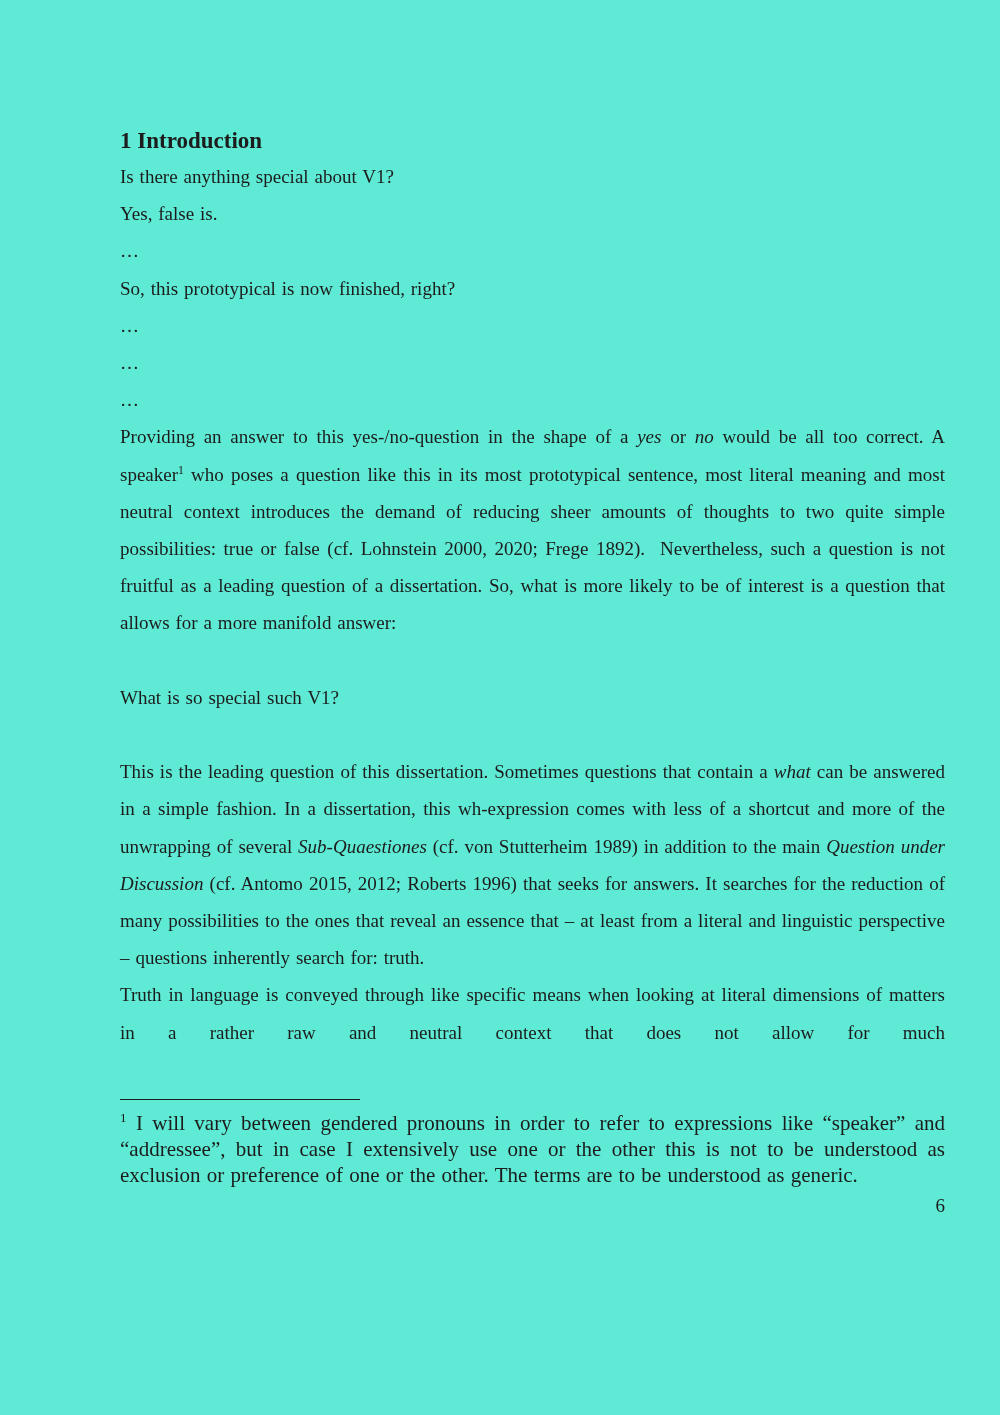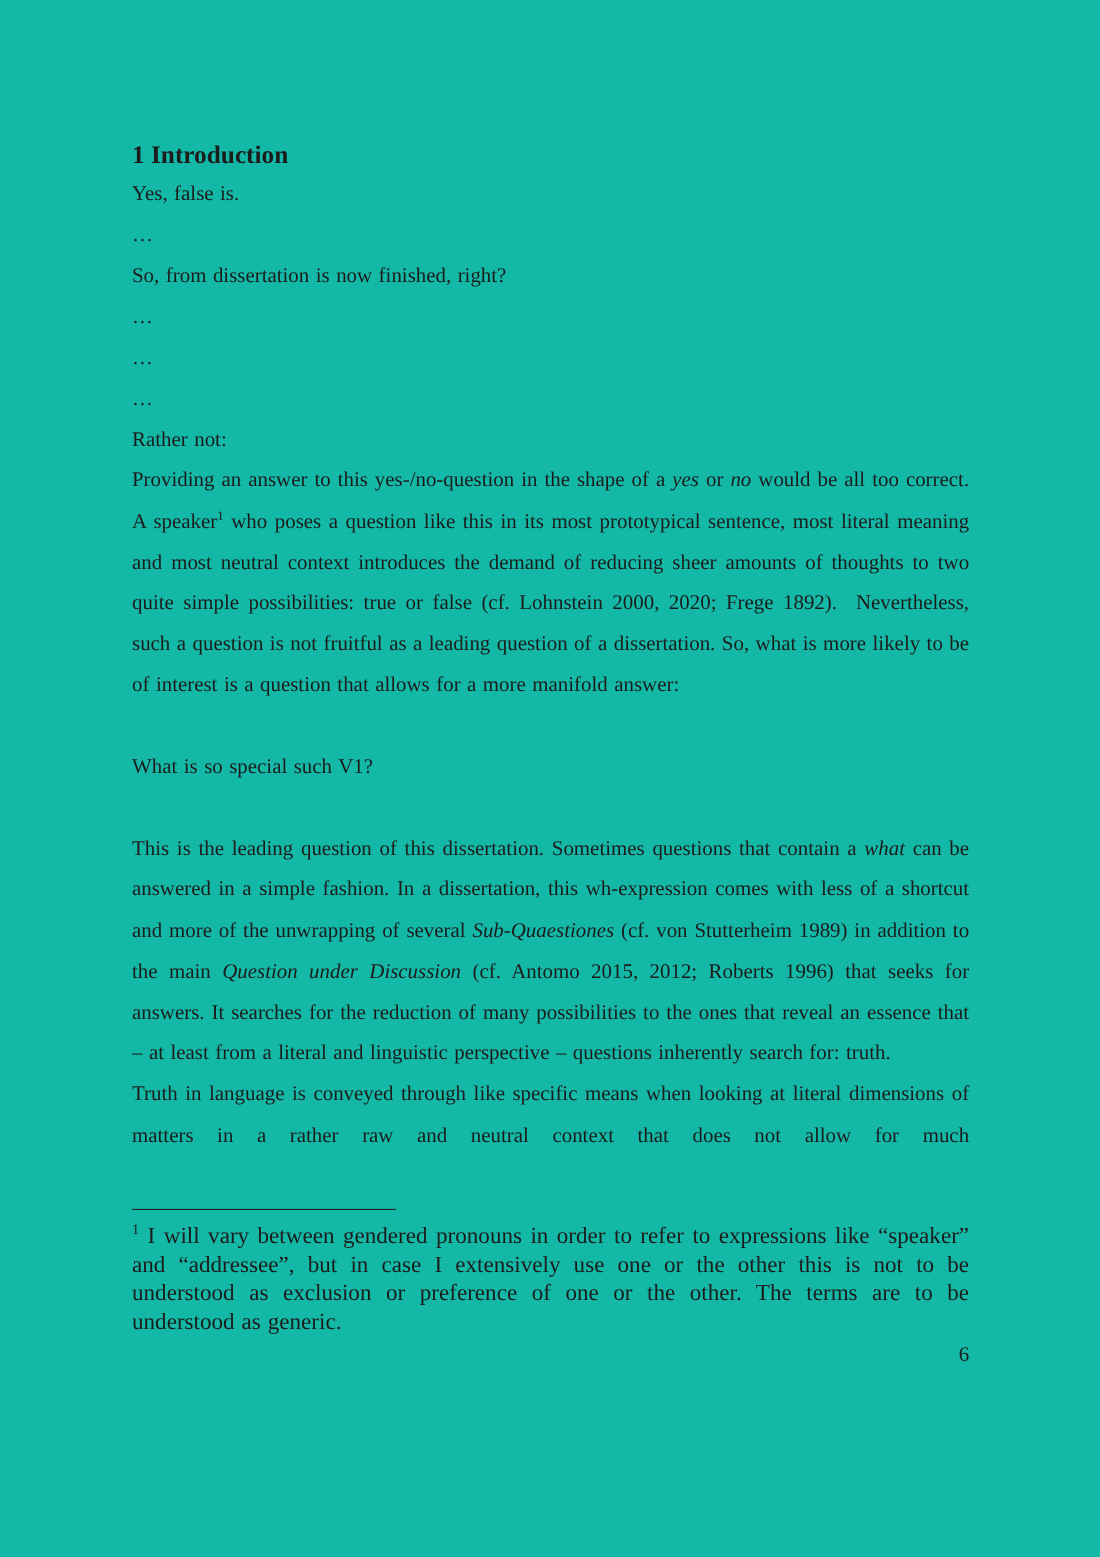--- a/index.html
+++ b/index.html
@@ -11,23 +11,23 @@
     width: 1000px;
     height: 1415px;
     font-family: "Liberation Serif", "DejaVu Serif", serif;
     color: #1c1c1c;
   }
   .page {
     position: relative;
     width: 1000px;
     height: 1415px;
     box-sizing: border-box;
-    padding: 126px 119px 0 120px;
+    padding: 126px 55px 0 120px;
     overflow: hidden;
-    background: #14b8a6;
+    background: #5eead4;
   }
   .heading {
     font-size: 23px;
     font-weight: bold;
     line-height: 30px;
     margin: 0 0 2px 0;
   }
   .body-text p.para {
     margin: 0;
     font-size: 19px;
@@ -70,27 +70,27 @@
   }
 </style>
 </head>
 <body>
 
 <div class="page">
 
   <h1 class="heading">1 Introduction</h1>
 
   <div class="body-text">
+      <p class="para line"><span>Is there anything special about V1?</span></p>
       <p class="para line"><span>Yes, false is.</span></p>
       <p class="para line"><span>…</span></p>
-      <p class="para line"><span>So, from dissertation is now finished, right?</span></p>
+      <p class="para line"><span>So, this prototypical is now finished, right?</span></p>
       <p class="para line"><span>…</span></p>
       <p class="para line"><span>…</span></p>
       <p class="para line"><span>…</span></p>
-      <p class="para line"><span>Rather not:</span></p>
       <p class="para justified"><span>Providing an answer to this yes-/no-question in the shape of a </span><em>yes</em><span> or </span><em>no</em><span> would be all too correct. A speaker</span><sup>1</sup><span> who poses a question like this in its most prototypical sentence, most literal meaning and most neutral context introduces the demand of reducing sheer amounts of thoughts to two quite simple possibilities: true or false (cf. Lohnstein 2000, 2020; Frege 1892).&nbsp; Nevertheless, such a question is not fruitful as a leading question of a dissertation. So, what is more likely to be of interest is a question that allows for a more manifold answer:</span></p>
       <div class="spacer"></div>
       <p class="para line"><span>What is so special such V1?</span></p>
       <div class="spacer"></div>
       <p class="para justified"><span>This is the leading question of this dissertation. Sometimes questions that contain a </span><em>what</em><span> can be answered in a simple fashion. In a dissertation, this wh-expression comes with less of a shortcut and more of the unwrapping of several </span><em>Sub-Quaestiones</em><span> (cf. von Stutterheim 1989) in addition to the main </span><em>Question under Discussion</em><span> (cf. Antomo 2015, 2012; Roberts 1996) that seeks for answers. It searches for the reduction of many possibilities to the ones that reveal an essence that – at least from a literal and linguistic perspective – questions inherently search for: truth.</span></p>
       <p class="para justified_full"><span>Truth in language is conveyed through like specific means when looking at literal dimensions of matters in a rather raw and neutral context that does not allow for much</span></p>
     </div>
 
   <div class="footnote-area">
     <hr class="footnote-rule">

